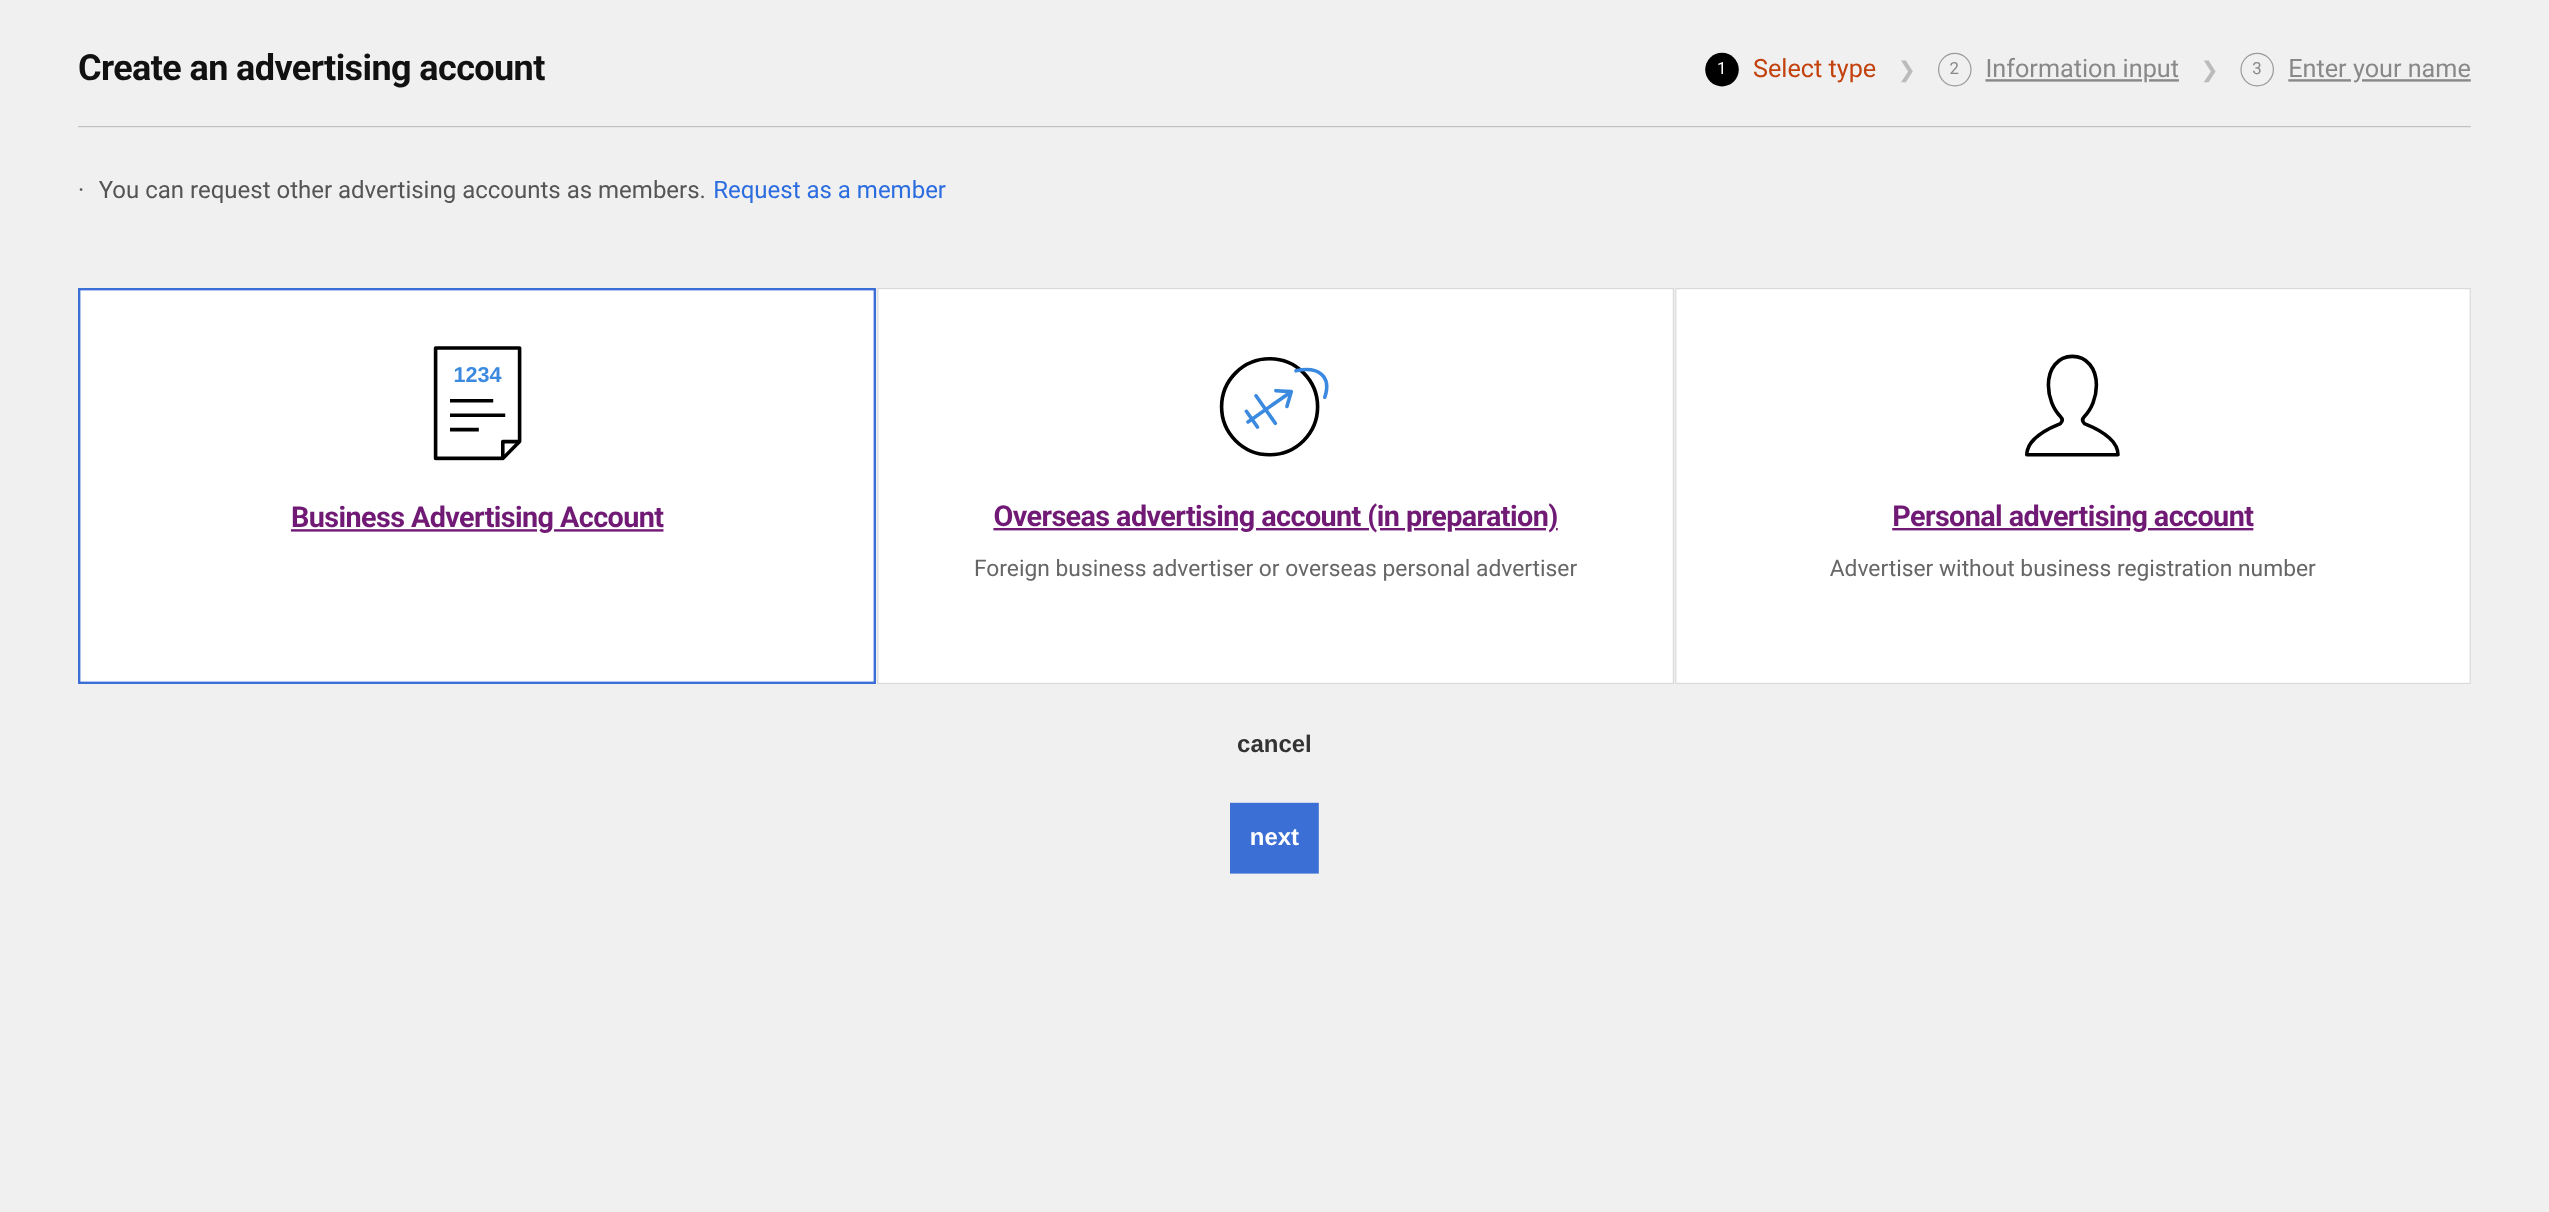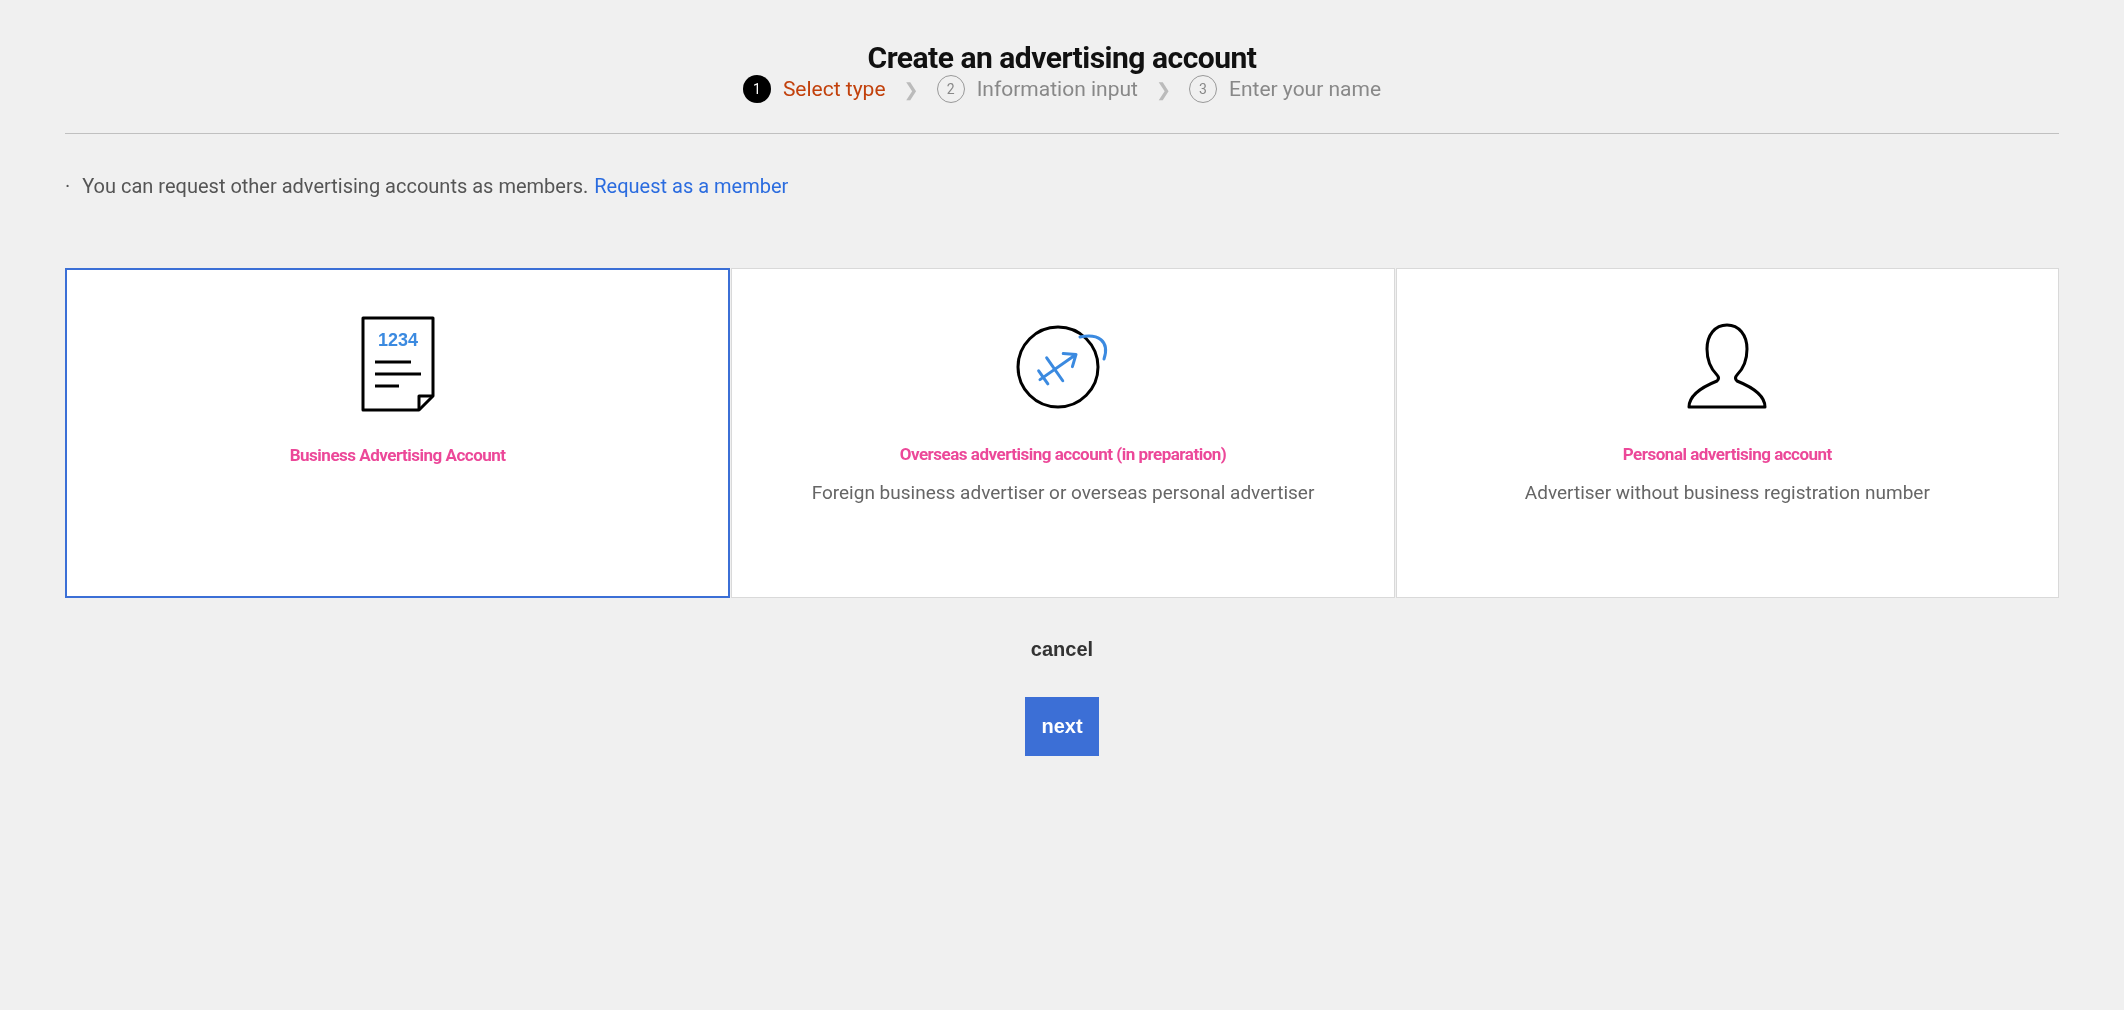--- a/index.html
+++ b/index.html
@@ -10,21 +10,20 @@
     }
     .container {
       padding: 40px 65px 40px 65px;
     }
     .header-row {
       display: flex;
       justify-content: space-between;
       align-items: center;
       padding-bottom: 30px;
       border-bottom: 1px solid #c0c0c0;
-      flex-direction: column;
     }
     .page-title {
       font-size: 30px;
       font-weight: 700;
       color: #111;
       letter-spacing: -0.5px;
     }
     .stepper {
       display: flex;
       align-items: center;
@@ -54,20 +53,21 @@
       background: transparent;
       border: 1px solid #999;
       color: #888;
     }
     .step-label {
       font-size: 21px;
       color: #c2410c;
     }
     .step-label.inactive {
       color: #888;
+      text-decoration: underline;
     }
     .step-chevron {
       color: #bbb;
       font-size: 18px;
     }
     .info-line {
       margin-top: 40px;
       font-size: 20px;
       color: #555;
       display: flex;
@@ -105,27 +105,28 @@
       border: 2px solid #3b6fd6;
     }
     .card-icon {
       height: 100px;
       display: flex;
       align-items: center;
       justify-content: center;
       margin-bottom: 30px;
     }
     .card-title {
-      font-size: 17px;
-      font-weight: 700;
-      color: #ec4899;
+      font-size: 24px;
+      font-weight: 700;
+      color: #701a75;
       letter-spacing: -0.5px;
       line-height: 1.3;
       margin-bottom: 14px;
       padding: 0 10px;
+      text-decoration: underline;
     }
     .card-desc {
       font-size: 19px;
       color: #666;
       line-height: 1.5;
       padding: 0 4px;
     }
     .footer-row {
       display: flex;
       align-items: center;

